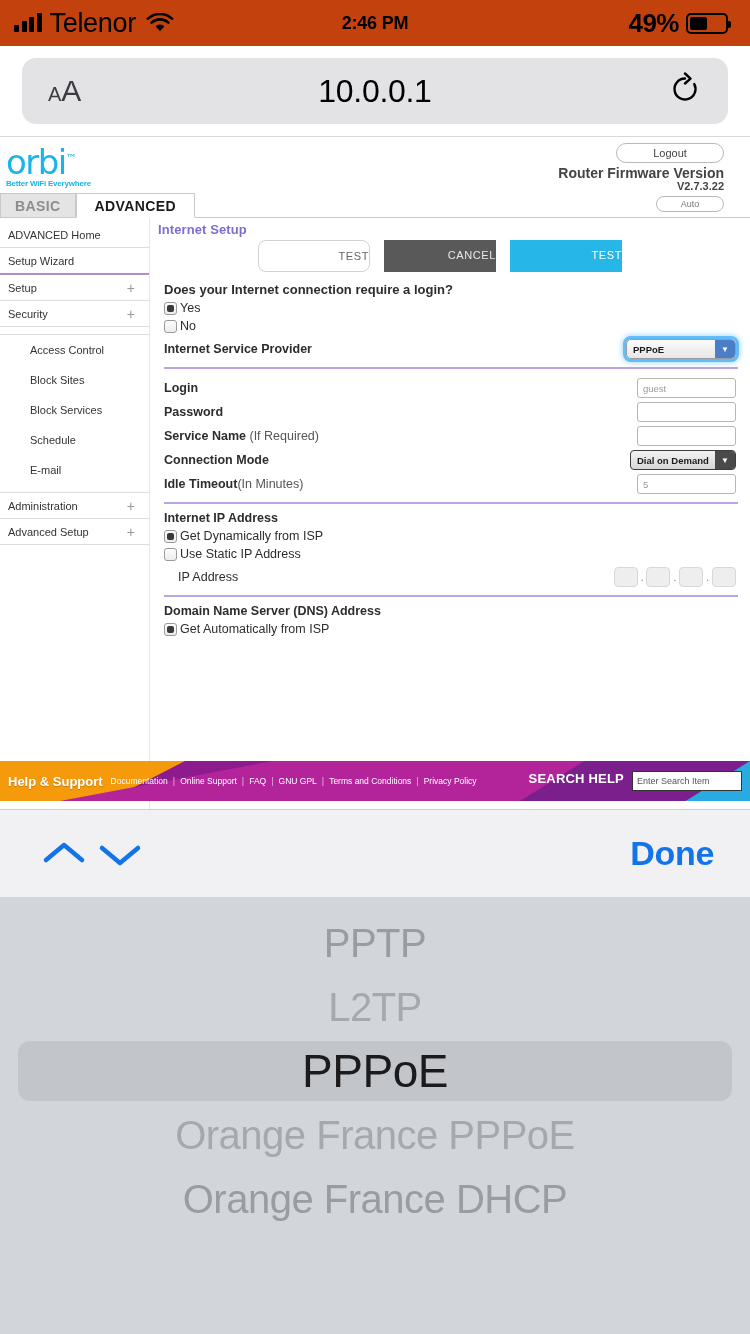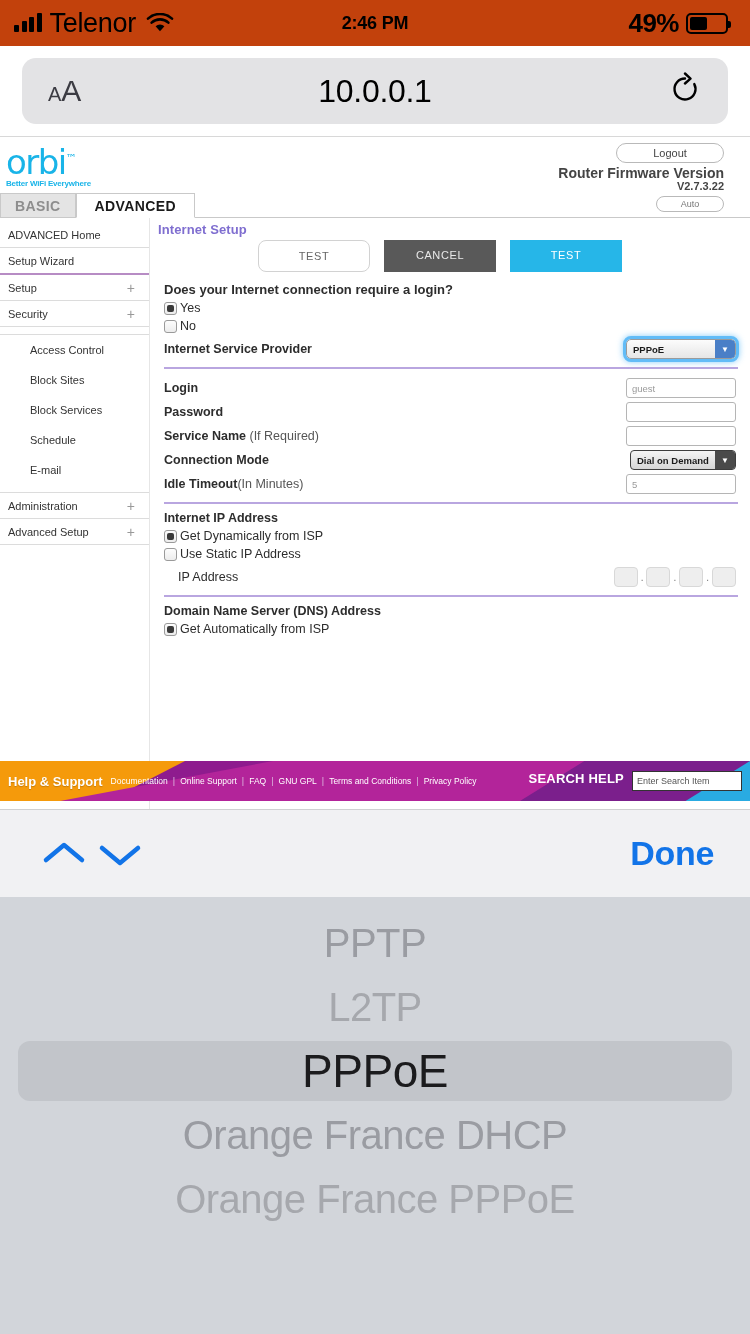--- a/index.html
+++ b/index.html
@@ -126,21 +126,21 @@
   .side-gap { height: 8px; border-bottom: 1px solid #dcdcdc; }
 
   
   .content { flex: 1; padding: 4px 12px 0 8px; position: relative; }
   .section-title {
     font-size: 13px; color: #7f6ed0; font-weight: bold; letter-spacing: 0.1px;
     margin-bottom: 3px;
   }
   .btn-row { display: flex; gap: 14px; margin: 2px 0 10px 100px; }
   .btn {
-    font-size: 11px; letter-spacing: 0.6px; text-align: center;
+    font-size: 11px; letter-spacing: 0.6px; text-align: right;
     padding: 9px 0; width: 112px;
   }
   .btn-test { background: #fff; border: 1px solid #d2d2d2; border-radius: 8px; color: #666; }
   .btn-cancel { background: #595959; color: #e9e9e9; }
   .btn-apply { background: #26b6e8; color: #fff; }
 
   .form { padding-left: 6px; }
   .q-label { font-size: 13px; font-weight: bold; color: #2d2d2d; margin-bottom: 4px; }
 
   .radio-row { display: flex; align-items: center; gap: 3px; margin-bottom: 4px; }
@@ -172,21 +172,21 @@
     width: 20px; height: 100%; background: #4a7fc7; display: flex;
     align-items: center; justify-content: center; color: #fff; font-size: 8px;
   }
   .sel-focus {
     outline: 3px solid #62bcf7; border-radius: 5px; box-shadow: 0 0 6px 3px rgba(98,188,247,.75);
   }
   .sel-dark { border: 1px solid #3d3d3d; background: linear-gradient(#f4f4f4,#d6d6d6); width: 106px; }
   .sel-dark .sel-arrow { background: #4a4a4a; }
 
   .inp {
-    height: 20px; width: 110px; border: 1px solid #b5b5b5; border-radius: 3px;
+    height: 20px; width: 99px; border: 1px solid #b5b5b5; border-radius: 3px;
     background: #fff; font-size: 9.5px; color: #9a9a9a; padding: 0 5px;
     display: flex; align-items: center;
   }
   .divider { height: 2px; background: #b9a6e0; margin: 6px 0 7px 0; }
   .grp-title { font-size: 12.5px; font-weight: bold; color: #2d2d2d; margin-bottom: 4px; }
   .ip-octets { display: flex; align-items: center; gap: 3px; }
   .octet {
     width: 24px; height: 20px; border: 1px solid #d8d8d8; border-radius: 4px;
     background: #eeeeee;
   }
@@ -520,19 +520,19 @@
   <div class="picker-row faded">
     <span>PPTP</span>
   </div>
   <div class="picker-row faded2">
     <span>L2TP</span>
   </div>
   <div class="picker-row sel">
     <span class="hl"></span>
     <span>PPPoE</span>
   </div>
+  <div class="picker-row faded2">
+    <span>Orange France PPPoE</span>
+  </div>
   <div class="picker-row faded">
     <span>Orange France DHCP</span>
   </div>
-  <div class="picker-row faded2">
-    <span>Orange France PPPoE</span>
-  </div>
 </div>
 
 </body></html>

